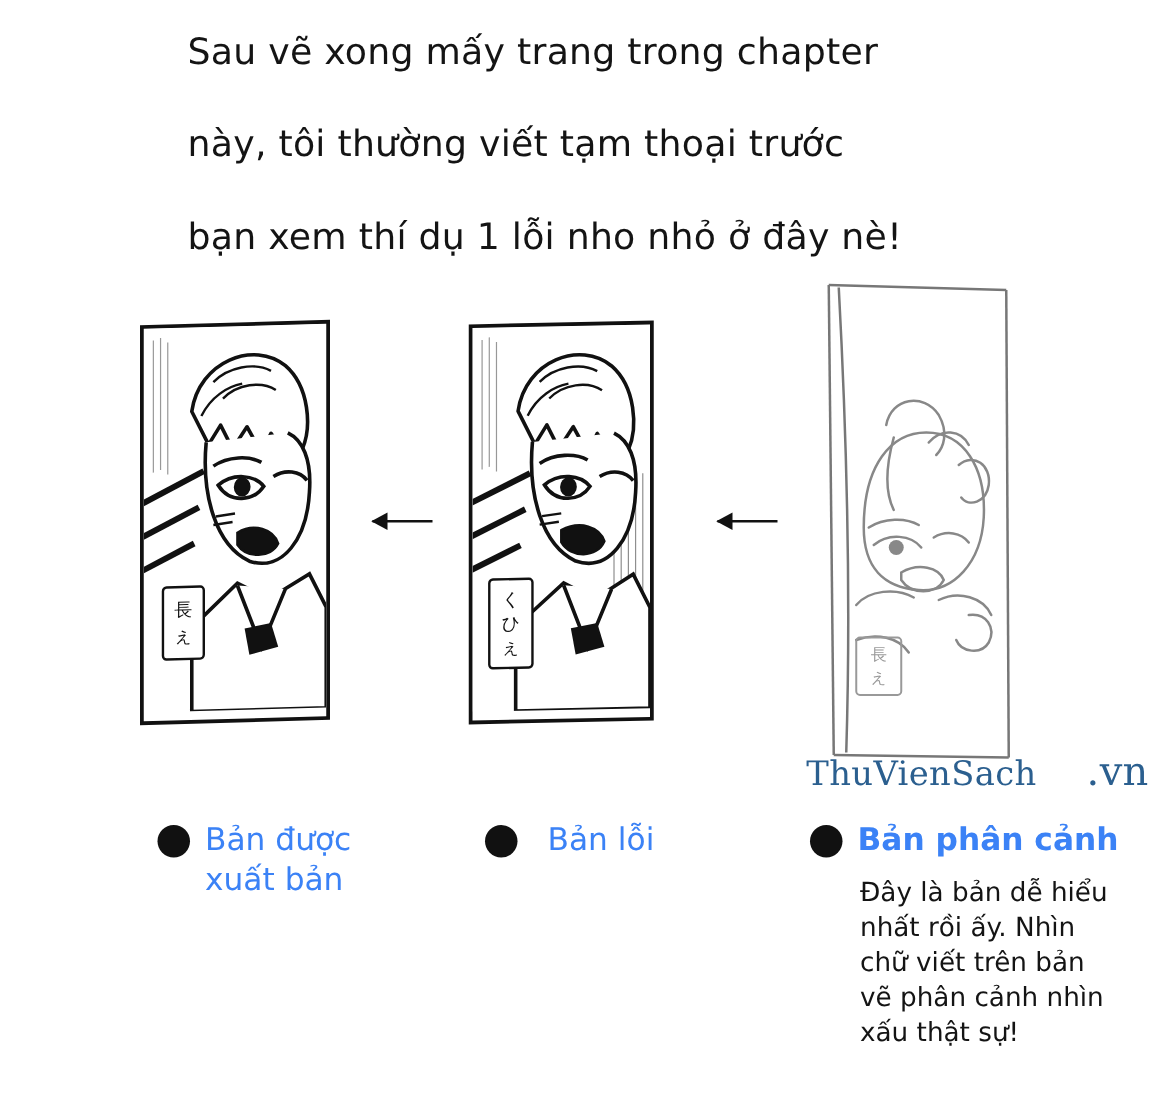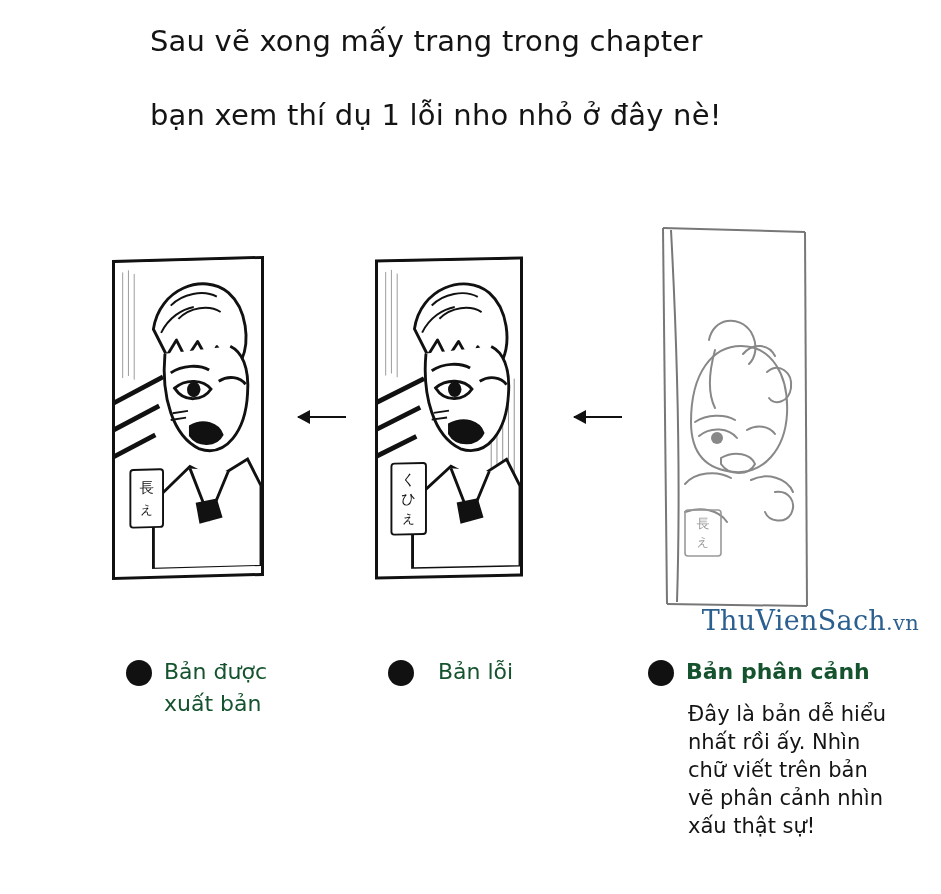--- a/index.html
+++ b/index.html
@@ -94,23 +94,23 @@
     gap: 12px;
   }
   .bullet {
     width: 26px; height: 26px;
     border-radius: 50%;
     background: #111;
     flex: 0 0 auto;
     margin-top: 4px;
   }
   .label-text {
-    font-size: 22px;
+    font-size: 25px;
     line-height: 32px;
-    color: #14532d;
+    color: #3b82f6;
     white-space: pre-line;
   }
   .label-a { left: 126px; top: 16px; width: 230px; }
   .label-b { left: 388px; top: 16px; width: 210px; gap: 24px; }
   .label-c { left: 648px; top: 16px; width: 270px; font-weight: bold; }
 
   .note {
     position: absolute;
     left: 688px; top: 700px;
     width: 250px;
@@ -122,32 +122,33 @@
 
   
   .watermark {
     position: absolute;
     right: 22px; bottom: 8px;
     font-family: "DejaVu Serif", serif;
     font-size: 27px;
     color: #2b5f8f;
     letter-spacing: .3px;
   }
-  .watermark .tld { color: #2b5f8f; font-size: 21px; }
+  .watermark .tld { color: #2b5f8f; font-size: 32px; margin-left: 40px; }
 
   
   svg { display: block; }
 </style>
 </head>
 <body>
 
 <div id="page">
 
   <div class="caption">
     <span class="caption-line">Sau vẽ xong mấy trang trong chapter</span>
+    <span class="caption-line">này, tôi thường viết tạm thoại trước</span>
     <span class="caption-line">bạn xem thí dụ 1 lỗi nho nhỏ ở đây nè!</span>
   </div>
 
   <div class="panels">
 
     <div class="panel panel-a">
       <svg class="panel-art" viewBox="0 0 152 320" xmlns="http://www.w3.org/2000/svg">
         <rect x="0" y="0" width="152" height="320" fill="#ffffff"></rect>
 
         <g stroke="#111" stroke-width="5" fill="none">

